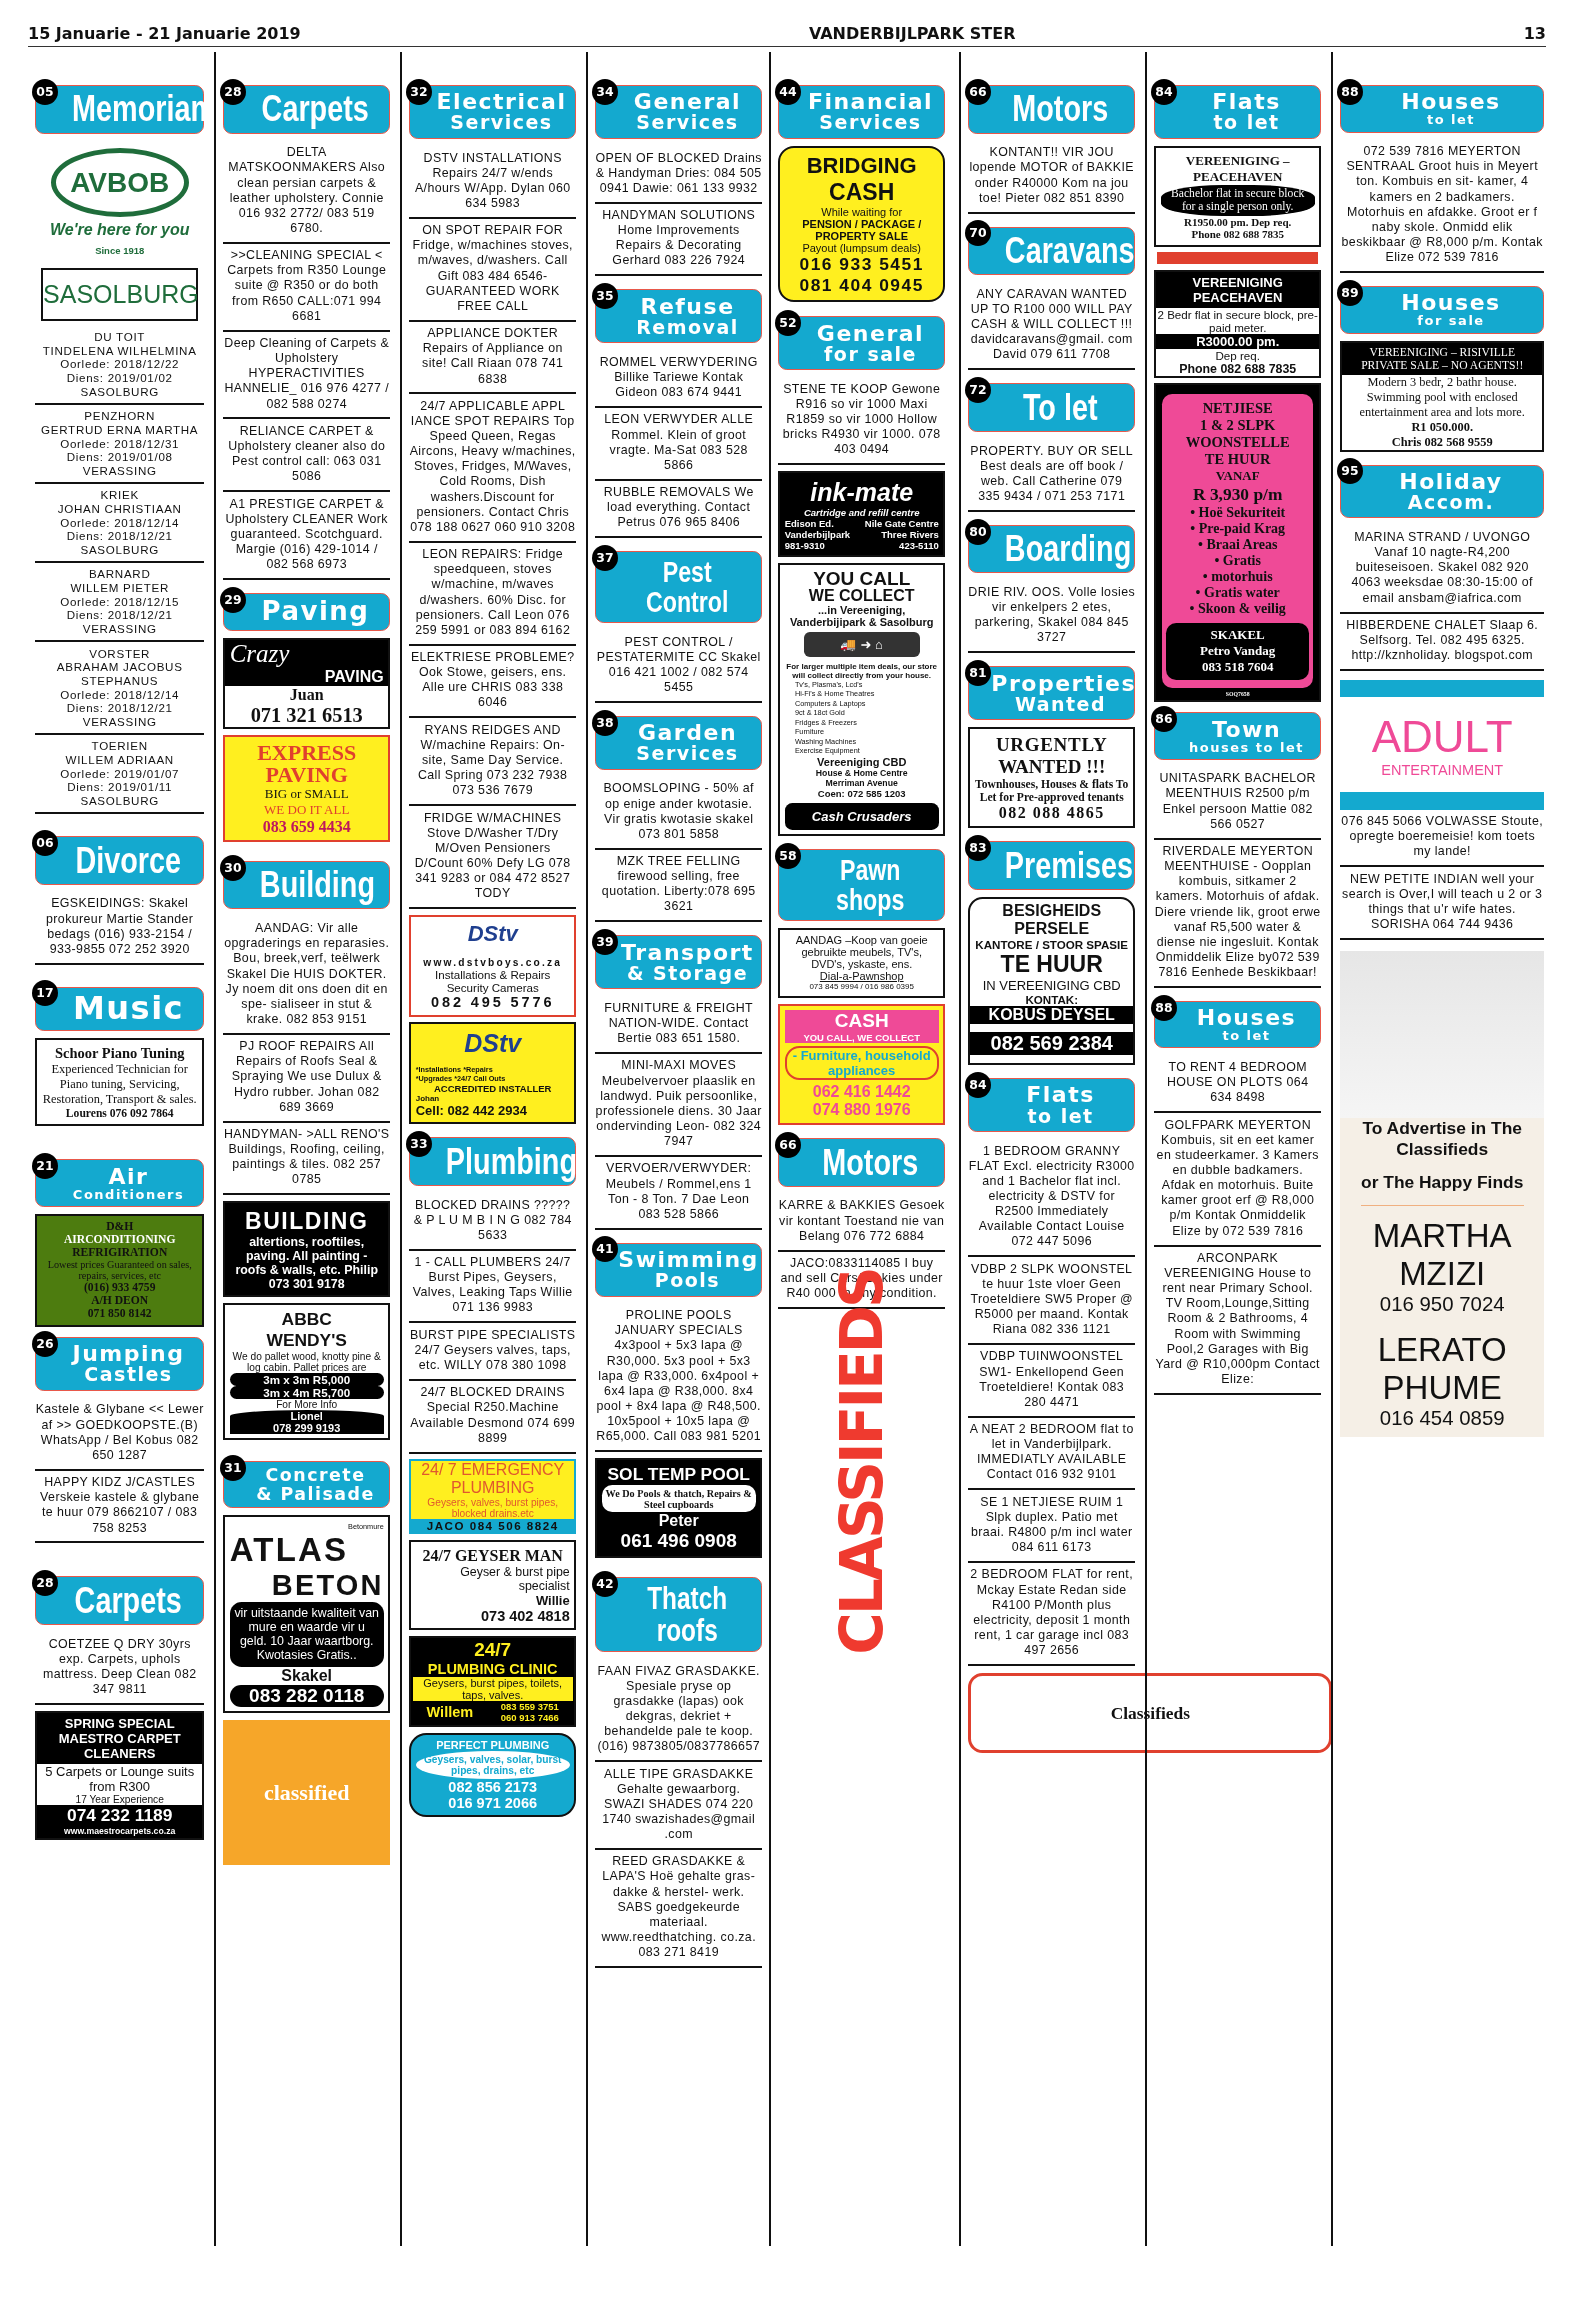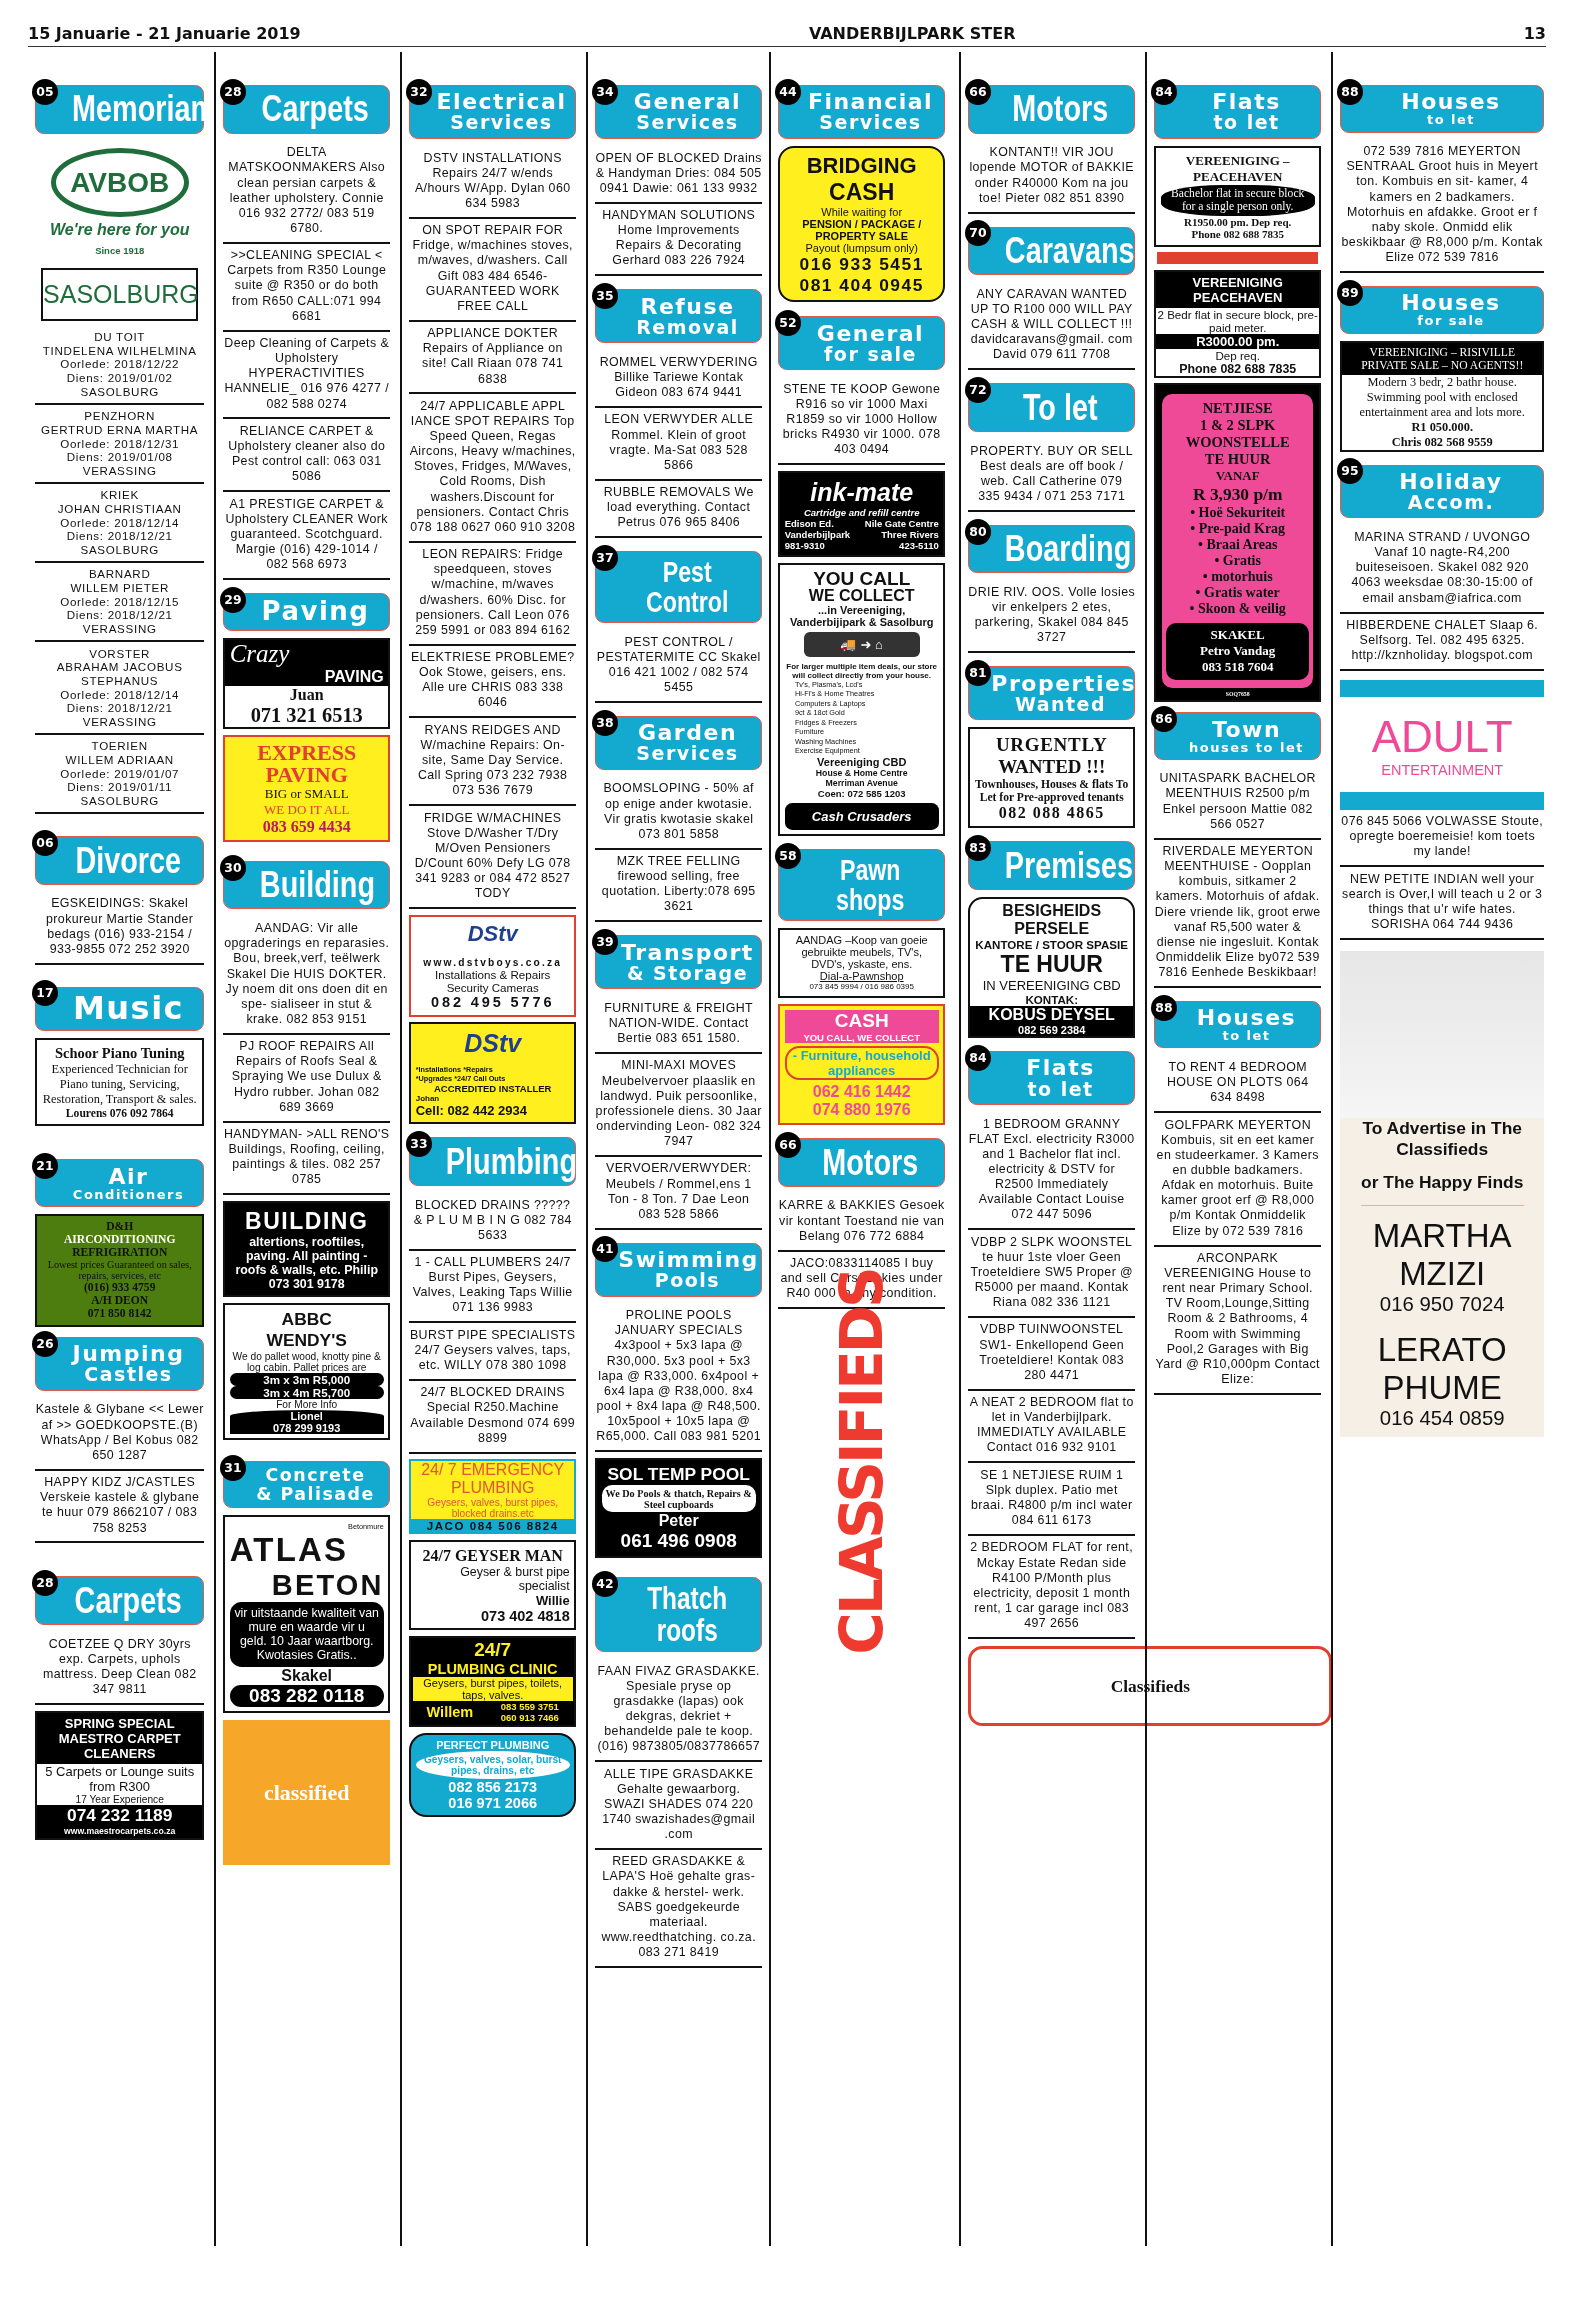--- a/index.html
+++ b/index.html
@@ -345,21 +345,21 @@
       <div class="cat">
           <span class="num">44</span>
           <span class="t1">Financial</span>
           <span class="t2">Services</span>
         </div>
       <div class="boxad ylw bold" style="border-radius:16px">
         <div style="font-size:22px">BRIDGING</div>
         <div style="font-size:23px">CASH</div>
         <div style="font-size:11px;font-weight:normal">While waiting for</div>
         <div style="font-size:11px">PENSION / PACKAGE / PROPERTY SALE</div>
-        <div style="font-size:11px;font-weight:normal">Payout (lumpsum only)</div>
+        <div style="font-size:11px;font-weight:normal">Payout (lumpsum deals)</div>
         <div style="font-size:17.4px;letter-spacing:1.5px">016 933 5451</div>
         <div style="font-size:17.4px;letter-spacing:1.5px">081 404 0945</div>
       </div>
       <div class="cat" style="margin-top:14.5px">
           <span class="num">52</span>
           <span class="t1">General</span>
           <span class="t2">for sale</span>
         </div>
       <div class="ad">STENE TE KOOP Gewone R916 so vir 1000 Maxi R1859 so vir 1000 Hollow bricks R4930 vir 1000. 078 403 0494</div>
       <div class="boxad blk bold" style="text-align:left">
@@ -465,21 +465,21 @@
           <span class="num">83</span>
           <span class="t1">Premises</span>
         </div>
       <div class="boxad bold" style="border-radius:14.5px 14.5px 0 0;padding:2.9px 2.9px 0">
         <div style="font-size:16px">BESIGHEIDS PERSELE</div>
         <div style="font-size:11.6px">KANTORE / STOOR SPASIE</div>
         <div style="font-size:23px">TE HUUR</div>
         <div style="font-size:13px;font-weight:normal">IN VEREENIGING CBD</div>
         <div style="font-size:11.6px">KONTAK:</div>
         <div class="blk" style="font-size:16px;margin:0 -2.9px">KOBUS DEYSEL</div>
-        <div class="blk" style="font-size:11px;margin:0 -2.9px">082 569 2384</div>
+        <div class="blk" style="font-size:20px;margin:8px -2.9px">082 569 2384</div>
       </div>
       <div class="cat" style="margin-top:13px">
           <span class="num">84</span>
           <span class="t1">Flats</span>
           <span class="t2">to let</span>
         </div>
       <div class="ad">1 BEDROOM GRANNY FLAT Excl. electricity R3000 and 1 Bachelor flat incl. electricity &amp; DSTV for R2500 Immediately Available Contact Louise 072 447 5096</div>
       <div class="ad">VDBP 2 SLPK WOONSTEL te huur 1ste vloer Geen Troeteldiere SW5 Proper @ R5000 per maand. Kontak Riana 082 336 1121</div>
       <div class="ad">VDBP TUINWOONSTEL SW1- Enkellopend Geen Troeteldiere! Kontak 083 280 4471</div>
       <div class="ad">A NEAT 2 BEDROOM flat to let in Vanderbijlpark. IMMEDIATLY AVAILABLE Contact 016 932 9101</div>

